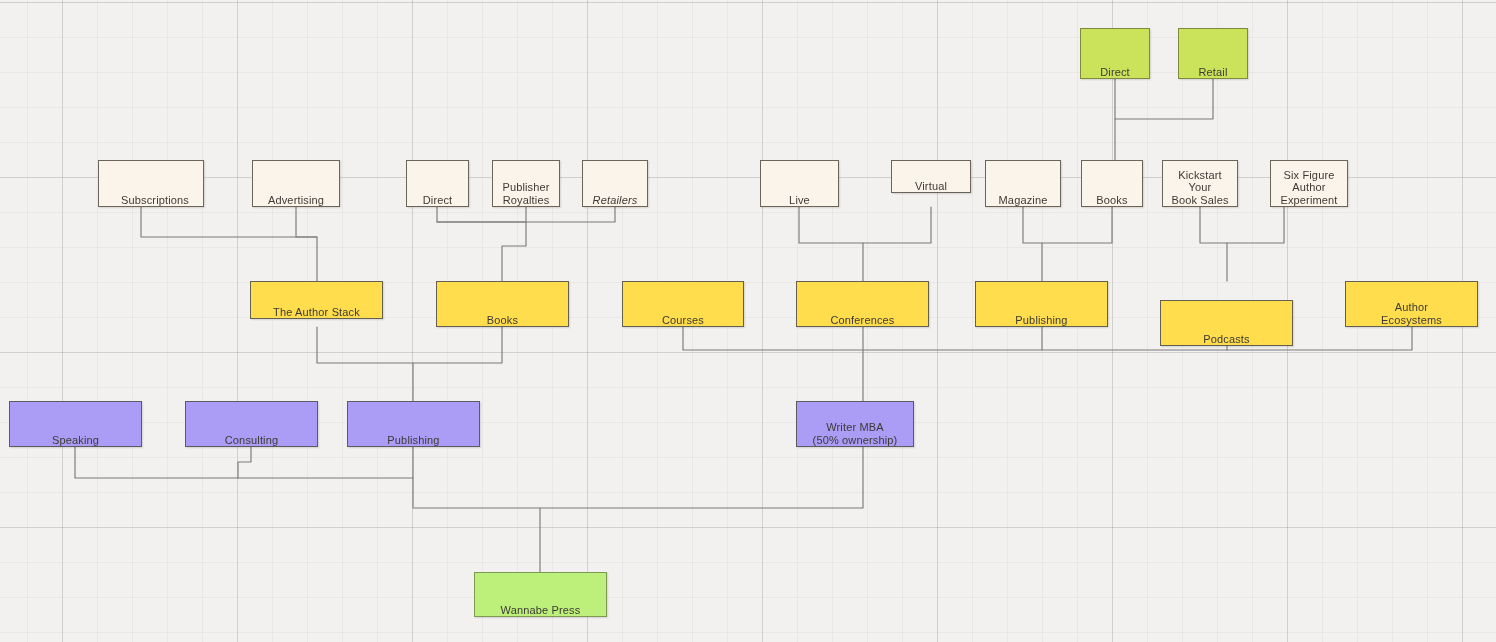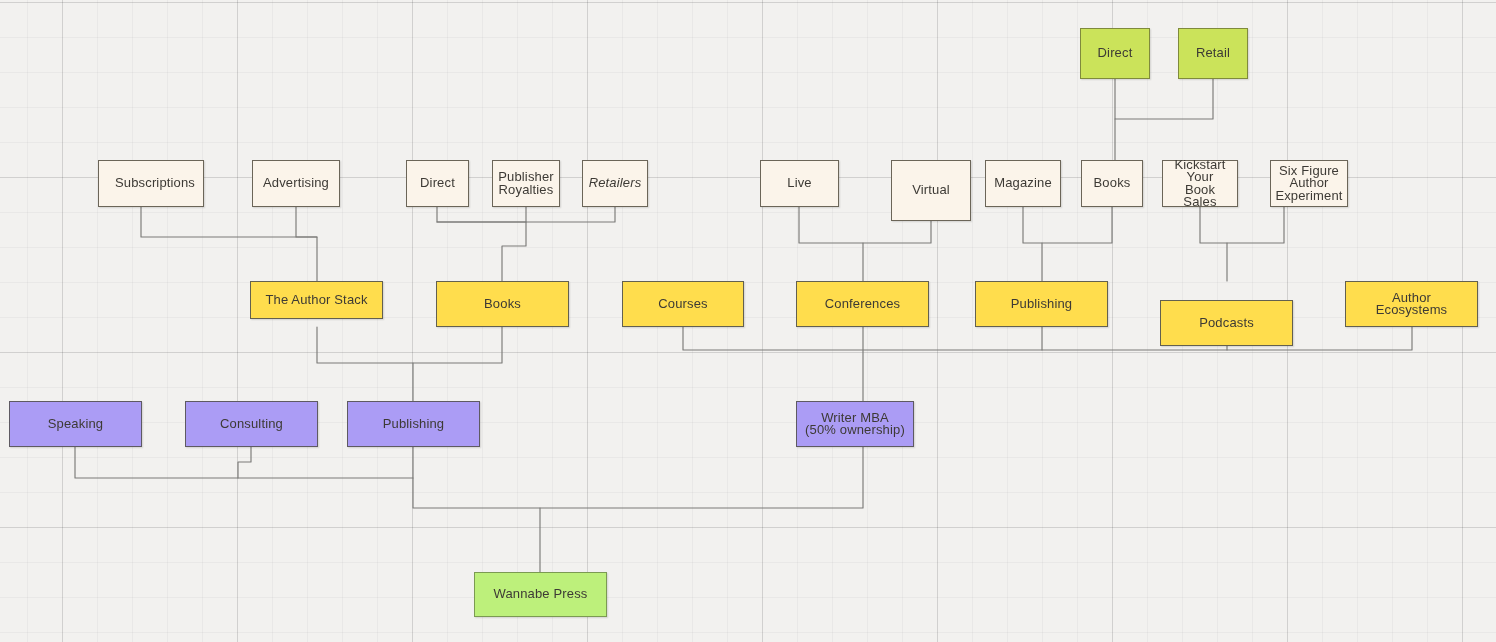--- a/index.html
+++ b/index.html
@@ -39,25 +39,25 @@
     top: 0;
     width: 1496px;
     height: 642px;
     pointer-events: none;
   }
   .node {
     position: absolute;
     box-sizing: border-box;
     border: 1.3px solid #5b5a52;
     display: flex;
-    align-items: center;
+    align-items: flex-end;
     justify-content: center;
     text-align: center;
     color: #3d3a35;
-    font-size: 13px;
+    font-size: 11px;
     line-height: 12.4px;
     letter-spacing: 0.15px;
     box-shadow: 1px 1px 1.5px rgba(0,0,0,0.13);
     user-select: none;
   }
   .node .lbl { display: block; padding: 0 4px; white-space: pre-line; }
   .t-green  { background: #cbe35a; border-color: #7f8a3c; }
   .t-cream  { background: #fbf4ea; border-color: #6b6558; }
   .t-yellow { background: #ffdd4d; border-color: #63604f; }
   .t-purple { background: #ab9cf5; border-color: #5e5a62; }
@@ -111,21 +111,21 @@
       <div class="node t-cream" style="left: 492px; top: 160px; width: 68px; height: 47px;">
         <span class="lbl">Publisher
 Royalties</span>
       </div>
       <div class="node t-cream" style="left: 582px; top: 160px; width: 66px; height: 47px; font-style: italic;">
         <span class="lbl">Retailers</span>
       </div>
       <div class="node t-cream" style="left: 760px; top: 160px; width: 79px; height: 47px;">
         <span class="lbl">Live</span>
       </div>
-      <div class="node t-cream" style="left: 891px; top: 160px; width: 80px; height: 61px;">
+      <div class="node t-cream" style="left: 891px; top: 160px; width: 80px; height: 33px;">
         <span class="lbl">Virtual</span>
       </div>
       <div class="node t-cream" style="left: 985px; top: 160px; width: 76px; height: 47px;">
         <span class="lbl">Magazine</span>
       </div>
       <div class="node t-cream" style="left: 1081px; top: 160px; width: 62px; height: 47px;">
         <span class="lbl">Books</span>
       </div>
       <div class="node t-cream" style="left: 1162px; top: 160px; width: 76px; height: 47px;">
         <span class="lbl">Kickstart

